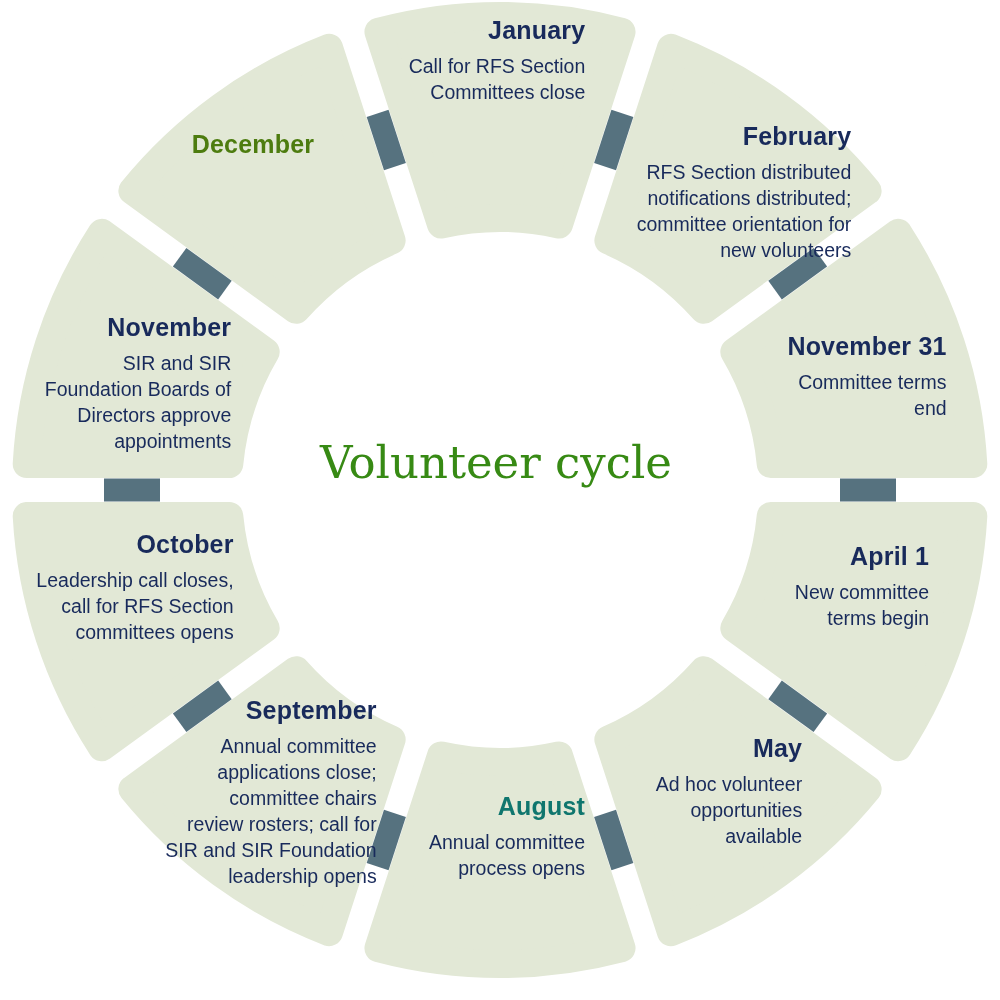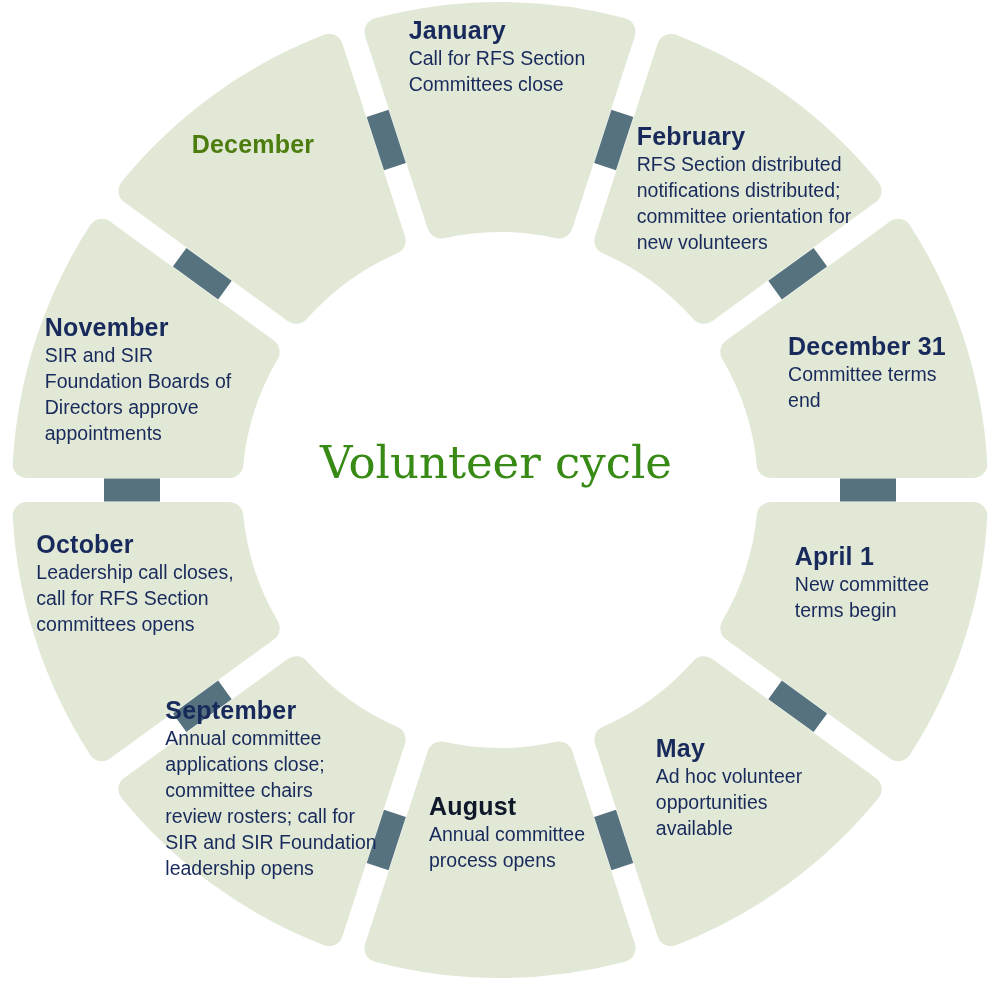--- a/index.html
+++ b/index.html
@@ -7,33 +7,33 @@
     position:relative;
     width:1000px;height:1000px;
     overflow:hidden;
     background:#ffffff;
     font-family:"Liberation Sans", sans-serif;
   }
   #ring-svg{position:absolute;left:0;top:0;width:1000px;height:1000px;}
   .label{
     position:absolute;
     transform:translateX(-50%);
-    text-align:left;
+    text-align:right;
   }
   .m-title{
     font-size:25px;
     font-weight:700;
     line-height:29px;
     white-space:nowrap;
     letter-spacing:0.2px;
   }
   .m-desc{
     font-size:19.5px;
     line-height:26px;
-    margin-top:0;
+    margin-top:8px;
     white-space:pre-line;
   }
   
   .pos-jan  {left:497px; top:16px;}
   .pos-feb  {left:744px; top:122px;}
   .pos-mar31{left:867px; top:332px;}
   .pos-apr1 {left:862px; top:542px;}
   .pos-apr  {left:729px; top:734px;}
   .pos-aug  {left:507px; top:792px;}
   .pos-sep  {left:271px; top:696px;}
@@ -86,40 +86,40 @@
 
   <div class="label pos-feb">
     <div class="m-title" style="color: rgb(24, 42, 91);">February</div>
     <div class="m-desc" style="color: rgb(24, 42, 91);">RFS Section distributed
 notifications distributed;
 committee orientation for
 new volunteers</div>
   </div>
 
   <div class="label pos-mar31">
-    <div class="m-title" style="color: rgb(24, 42, 91);">December 31</div>
+    <div class="m-title" style="color: rgb(24, 42, 91);">November 31</div>
     <div class="m-desc" style="color: rgb(24, 42, 91);">Committee terms
 end</div>
   </div>
 
   <div class="label pos-apr1">
     <div class="m-title" style="color: rgb(24, 42, 91);">April 1</div>
     <div class="m-desc" style="color: rgb(24, 42, 91);">New committee
 terms begin</div>
   </div>
 
   <div class="label pos-apr">
     <div class="m-title" style="color: rgb(24, 42, 91);">May</div>
     <div class="m-desc" style="color: rgb(24, 42, 91);">Ad hoc volunteer
 opportunities
 available</div>
   </div>
 
   <div class="label pos-aug">
-    <div class="m-title" style="color: #0f172a;">August</div>
+    <div class="m-title" style="color: #0f766e;">August</div>
     <div class="m-desc" style="color: rgb(24, 42, 91);">Annual committee
 process opens</div>
   </div>
 
   <div class="label pos-sep">
     <div class="m-title" style="color: rgb(24, 42, 91);">September</div>
     <div class="m-desc" style="color: rgb(24, 42, 91);">Annual committee
 applications close;
 committee chairs
 review rosters; call for

